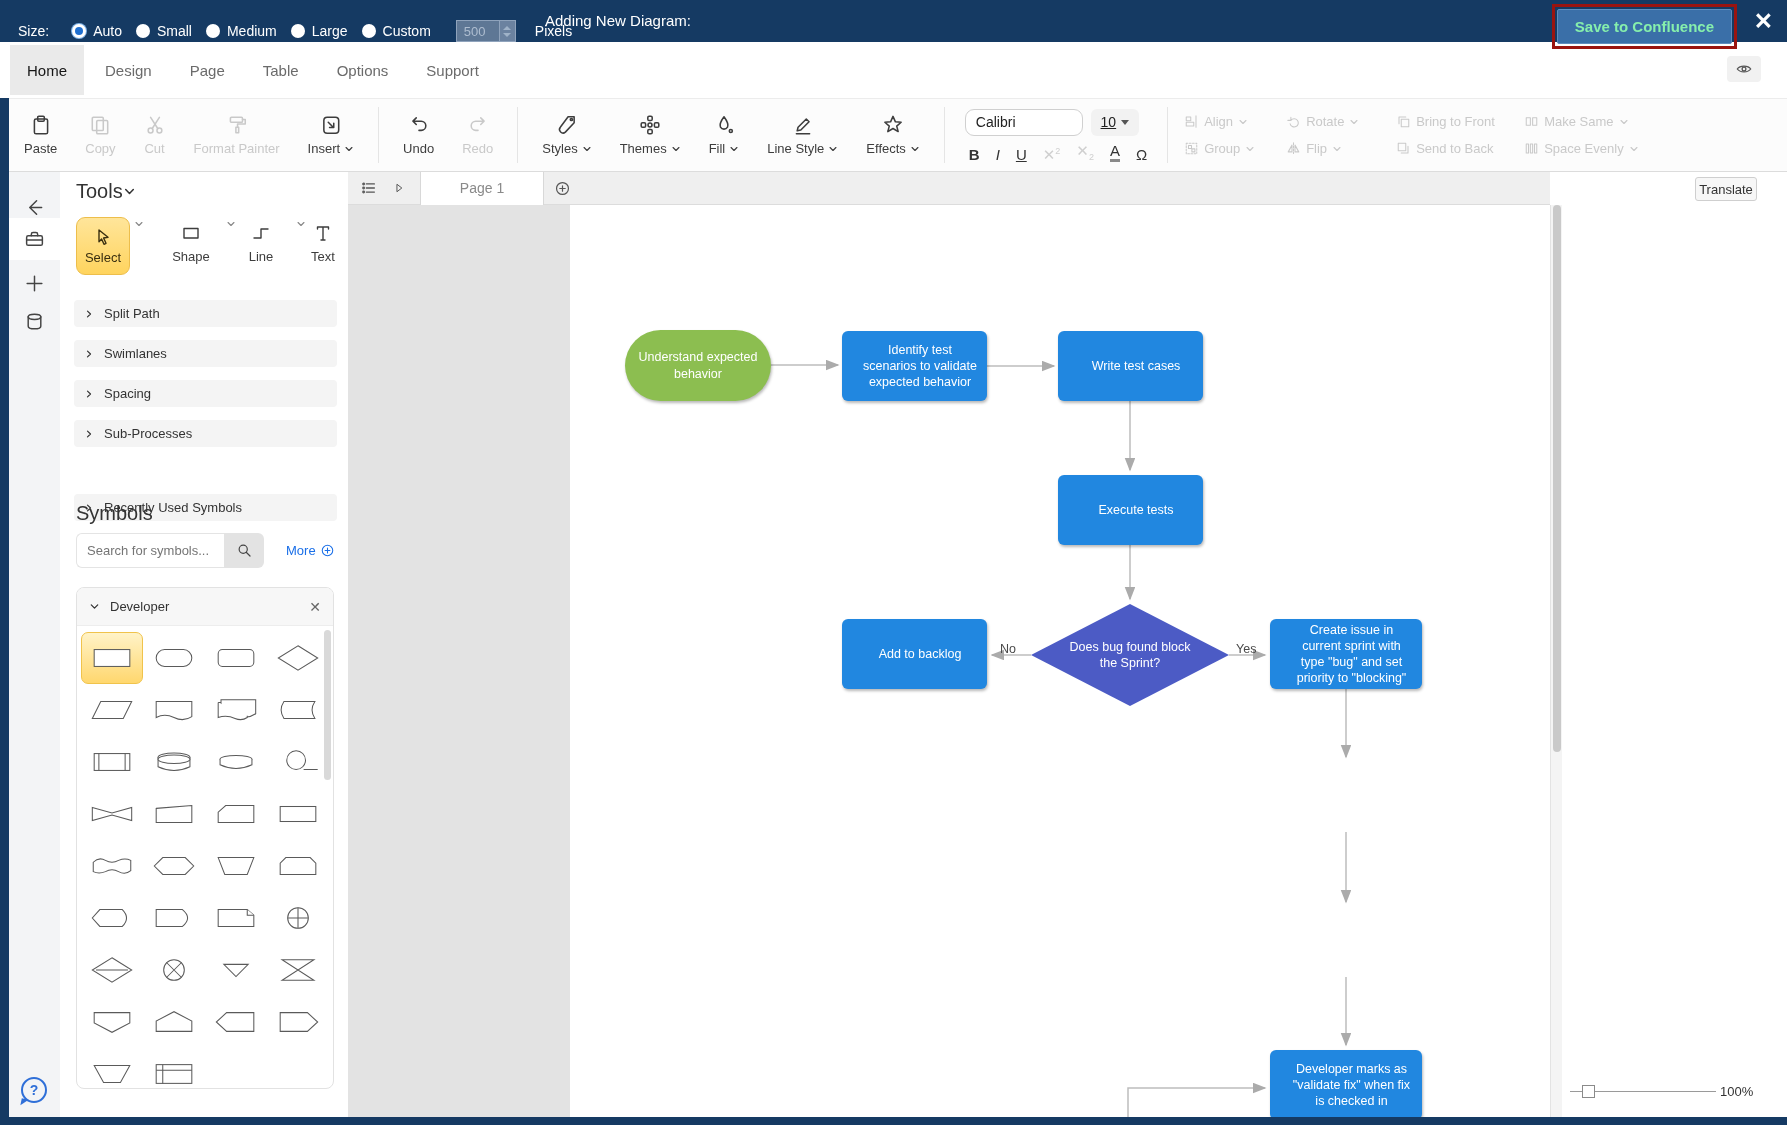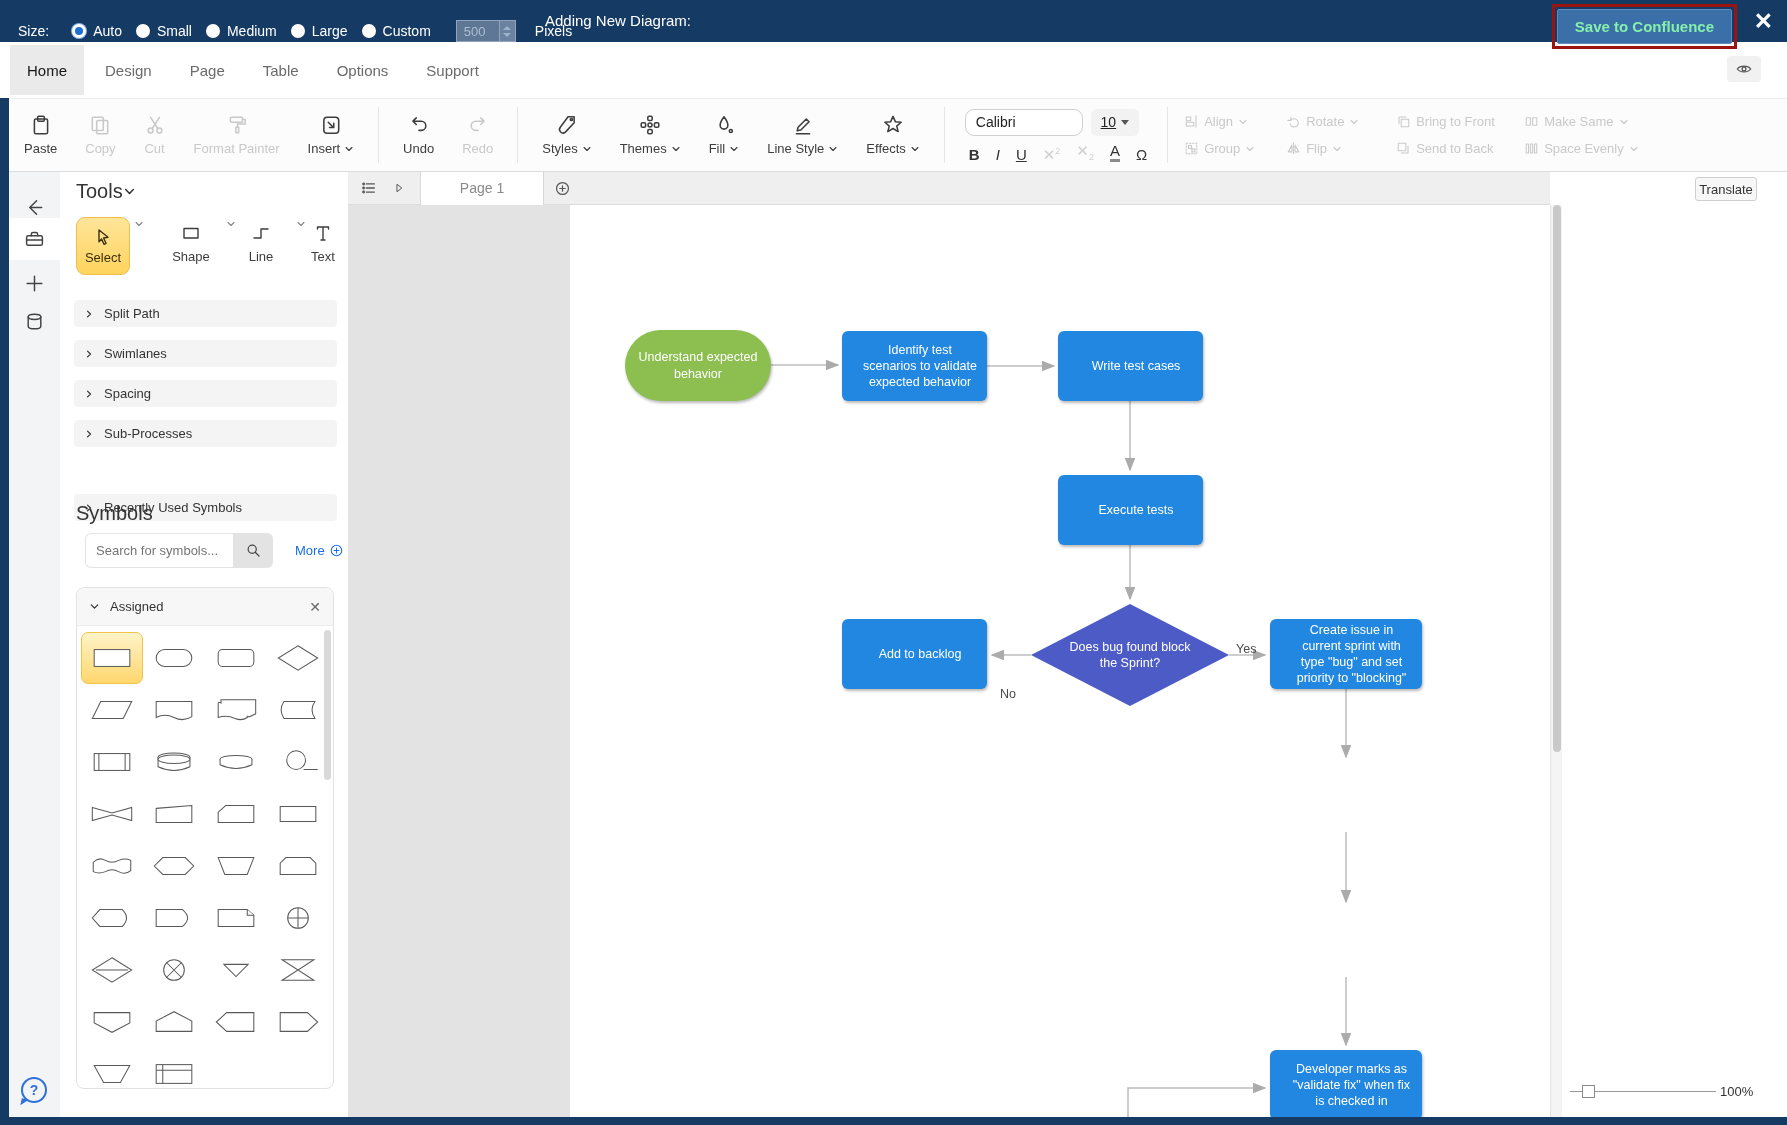--- a/index.html
+++ b/index.html
@@ -83,21 +83,21 @@
     border:1px solid #EDBE4B; border-radius:9px; display:flex; flex-direction:column; align-items:center; justify-content:center;
     gap:3px; font-size:13px; color:#3A2F10; cursor:pointer; }
   .tool-plain { position:absolute; top:6px; width:46px; display:flex; flex-direction:column; align-items:center; gap:6px;
     font-size:13px; color:#3D3D3D; cursor:pointer; }
   .mini-chev { position:absolute; color:#888; cursor:pointer; }
   .accordion { position:absolute; left:14px; width:263px; height:27px; background:#F4F4F4; border-radius:4px;
     display:flex; align-items:center; gap:10px; padding-left:10px; font-size:13px; color:#333; cursor:pointer; }
   .sym-hdr { position:absolute; left:16px; top:330px; font-size:20px; color:#333; }
   .searchrow { position:absolute; left:16px; top:361px; display:flex; align-items:center; }
   .searchinp { width:148px; height:35px; border:1px solid #E4E4E4; border-right:none; border-radius:6px 0 0 6px;
-    padding:0 10px; font-size:13px; color:#444; font-family:"Liberation Sans",sans-serif; outline:none;margin-left:9px; }
+    padding:0 10px; font-size:13px; color:#444; font-family:"Liberation Sans",sans-serif; outline:none; }
   .searchbtn { width:40px; height:35px; background:#E3E3E3; border-radius:0 6px 6px 0; display:flex;
     align-items:center; justify-content:center; color:#444; cursor:pointer; }
   .morelink { margin-left:22px; color:#1A6FE8; font-size:13px; display:flex; align-items:center; gap:4px; cursor:pointer; }
   .palette { position:absolute; left:16px; top:415px; width:258px; height:502px; border:1px solid #E2E2E2;
     border-radius:8px; background:#fff; overflow:hidden; }
   .pal-hdr { height:38px; background:#F7F7F7; display:flex; align-items:center; padding:0 12px; gap:10px;
     font-size:13px; color:#333; border-bottom:1px solid #EDEDED; }
   .pal-close { margin-left:auto; color:#666; font-size:14px; cursor:pointer; }
   .pal-grid { display:grid; grid-template-columns:repeat(4,1fr); padding:6px 4px; }
   .pal-cell { height:52px; display:flex; align-items:center; justify-content:center; cursor:pointer; border-radius:7px; }
@@ -555,21 +555,21 @@
           </span>
       </span>
     </div>
     <div class="palette">
       <div class="pal-hdr">
         <span class="palchev-slot">
             <svg class="icn" width="11" height="11" viewBox="0 0 12 12">
               <path d="M2.5,4.2 l3.5,3.6 3.5,-3.6"></path>
             </svg>
           </span>
-        <span>Assigned</span>
+        <span>Developer</span>
         <span class="pal-close">✕</span>
       </div>
       <div class="pal-grid" id="pal-grid">
           <div class="pal-cell sel">
             <svg width="46" height="30" viewBox="0 0 48 32">
               <rect x="5" y="7" width="38" height="18"></rect>
             </svg>
           </div>
           <div class="pal-cell">
             <svg width="46" height="30" viewBox="0 0 48 32">
@@ -795,21 +795,21 @@
           <polyline points="639,161 706,161" fill="none" stroke="#BDBDBD" stroke-width="1.5" marker-end="url(#arr)"></polyline>
           <polyline points="782,196 782,265" fill="none" stroke="#BDBDBD" stroke-width="1.5" marker-end="url(#arr)"></polyline>
           <polyline points="782,340 782,394" fill="none" stroke="#BDBDBD" stroke-width="1.5" marker-end="url(#arr)"></polyline>
           <polyline points="683,450 644,450" fill="none" stroke="#BDBDBD" stroke-width="1.5" marker-end="url(#arr)"></polyline>
           <polyline points="881,450 917,450" fill="none" stroke="#BDBDBD" stroke-width="1.5" marker-end="url(#arr)"></polyline>
           <polyline points="998,484 998,552" fill="none" stroke="#BDBDBD" stroke-width="1.5" marker-end="url(#arr)"></polyline>
           <polyline points="998,627 998,697" fill="none" stroke="#BDBDBD" stroke-width="1.5" marker-end="url(#arr)"></polyline>
           <polyline points="998,772 998,840" fill="none" stroke="#BDBDBD" stroke-width="1.5" marker-end="url(#arr)"></polyline>
           <polyline points="780,920 780,883 917,883" fill="none" stroke="#BDBDBD" stroke-width="1.5" marker-end="url(#arr)"></polyline>
         </svg>
-        <span class="elabel" style="left: 652px; top: 437px; margin-top: 45px;">No</span>
+        <span class="elabel" style="left: 652px; top: 437px;">No</span>
         <span class="elabel" style="left: 888px; top: 437px;">Yes</span>
       </div>
   </div>
 
   <div class="vscroll">
     <div class="vthumb"></div>
   </div>
 
   <div class="rightpanel">
     <div class="translate-btn">Translate</div>

